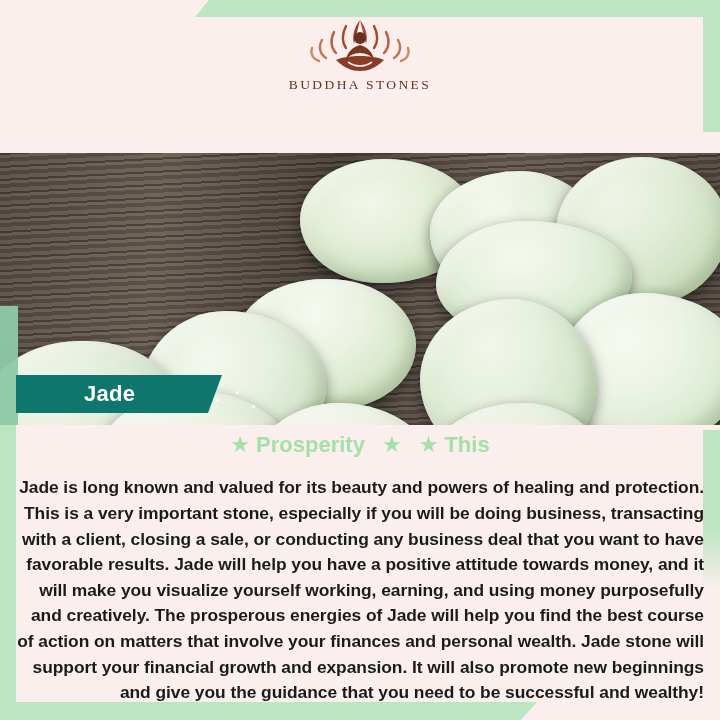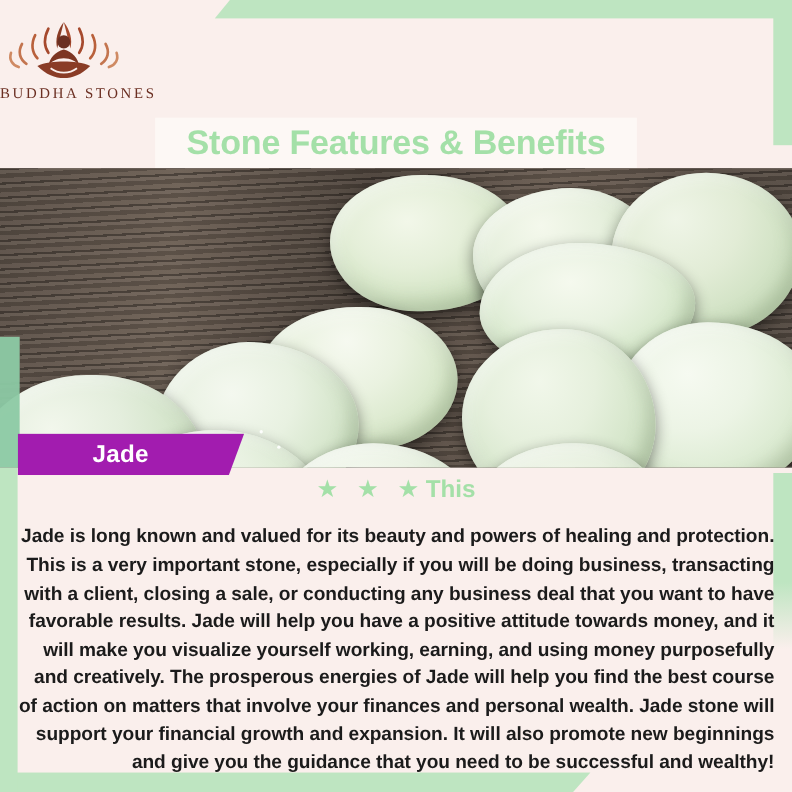--- a/index.html
+++ b/index.html
@@ -86,21 +86,21 @@
 
   
   .logo-block {
     position: absolute;
     top: 14px;
     left: 0;
     width: 720px;
     height: 92px;
     display: flex;
     flex-direction: column;
-    align-items: flex-start;
+    align-items: center;
     justify-content: flex-start;
   }
   .logo-mark {
     width: 116px;
     height: 62px;
     display: block;
   }
   .logo-word {
     margin-top: 1px;
     font-family: "Liberation Serif", serif;
@@ -187,24 +187,24 @@
     width: 3px; height: 3px;
     background: #fff;
     border-radius: 50%;
     opacity: .9;
   }
 
   
   .jade-band {
     position: absolute;
     left: 16px;
-    top: 394px;
+    top: 375px;
     width: 206px;
     height: 38px;
-    background: #a21caf;
+    background: #0f766e;
     clip-path: polygon(0 0, 100% 0, calc(100% - 14px) 100%, 0 100%);
     display: flex;
     align-items: center;
   }
   .jade-text {
     margin-left: 68px;
     font-size: 22px;
     font-weight: bold;
     color: #ffffff;
     letter-spacing: .3px;
@@ -279,23 +279,20 @@
         <path d="M106 34 C108 40, 105 45, 99 47" stroke="#cf8a63"></path>
       </g>
       <circle cx="58" cy="24" r="6" fill="#6b2f22"></circle>
       <path d="M58 31 C50 33, 45 39, 44 46 C46 42, 52 39, 58 39 C64 39, 70 42, 72 46 C71 39, 66 33, 58 31 Z" fill="#7d3522"></path>
       <path d="M34 46 C40 43, 50 42, 58 42 C66 42, 76 43, 82 46 C74 54, 66 57, 58 57 C50 57, 42 54, 34 46 Z" fill="#8a3c26"></path>
       <path d="M46 48 C50 51, 54 52, 58 52 C62 52, 66 51, 70 48" stroke="#faefec" stroke-width="1.6" fill="none"></path>
     </svg>
     <div class="logo-word">BUDDHA STONES</div>
   </div>
 
-  <div class="title-banner">
-    <div class="title-text">Stone Features &amp; Benefits</div>
-  </div>
 
   <div class="photo">
     <div class="wood"></div>
     <div class="stone s4"></div>
     <div class="stone s5"></div>
     <div class="stone s7"></div>
     <div class="stone s3"></div>
     <div class="stone s6"></div>
     <div class="stone s10"></div>
     <div class="stone s2"></div>
@@ -311,20 +308,21 @@
     <div class="deco-left-photo-tri"></div>
   </div>
 
   <div class="jade-band">
     <span class="jade-text">Jade</span>
   </div>
 
   <div class="benefits">
     <div class="benefit">
       <span class="benefit-star">★</span>
+      <span class="benefit-label">Prosperity</span>
     </div>
     <div class="benefit">
       <span class="benefit-star">★</span>
     </div>
     <div class="benefit">
       <span class="benefit-star">★</span>
       <span class="benefit-label">This</span>
     </div>
   </div>
 

